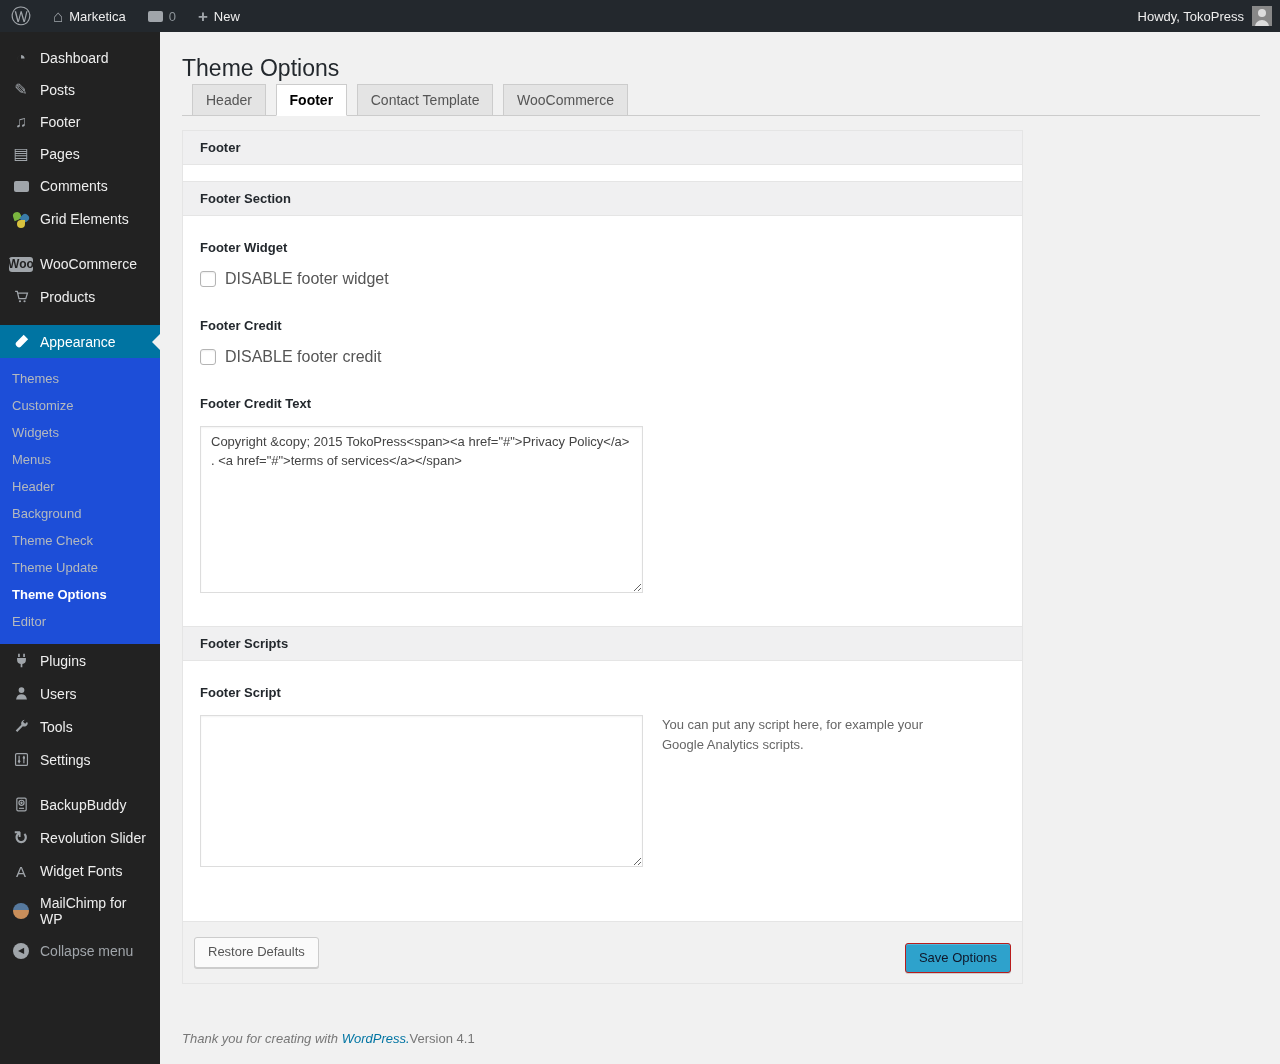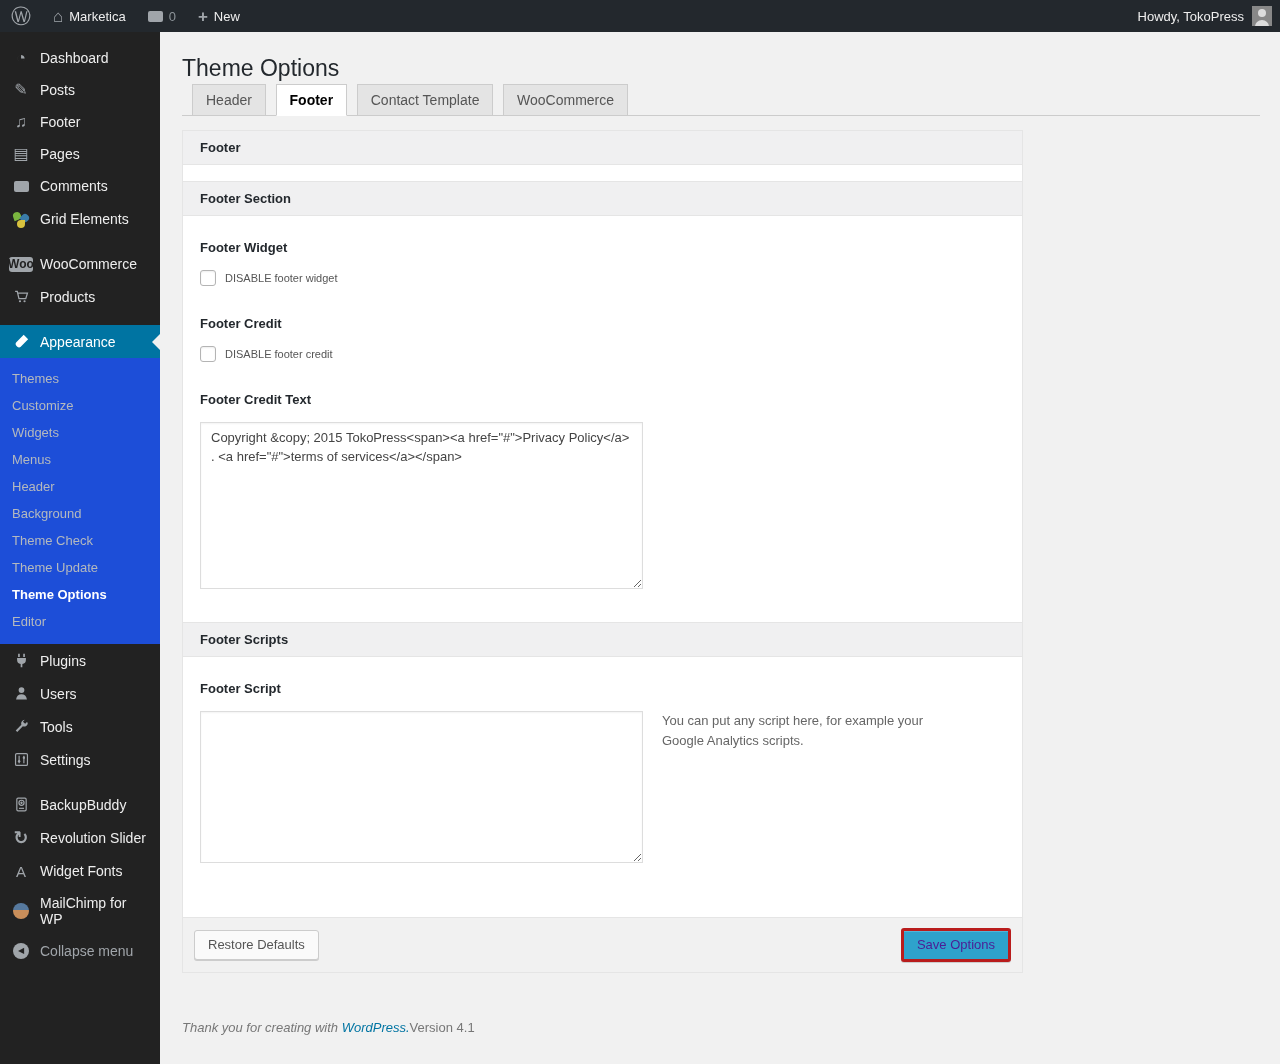--- a/index.html
+++ b/index.html
@@ -60,35 +60,35 @@
   .tab.active { background: #fff; color: #000; font-weight: bold; border-bottom-color: #fff; }
 
   .panel { width: 841px; margin-top: 14px; }
   .bar { background: #f0f0f1; border: 1px solid #e5e5e5; padding: 9px 17px; font-size: 13px; font-weight: 600; color: #23282d; margin-top: -1px; }
   .bar:first-child { margin-top: 0; }
   .spacer { height: 17px; background: #fff; border: 1px solid #e5e5e5; border-top: none; }
   .pbody { background: #fff; border: 1px solid #e5e5e5; border-top: none; padding: 24px 17px 30px; }
   .field-label { font-weight: 700; font-size: 13px; color: #23282d; margin-bottom: 15px; }
   .chk-row { display: flex; align-items: center; gap: 9px; margin-bottom: 30px; cursor: pointer; }
   .chk { width: 16px; height: 16px; border: 1px solid #b4b4b4; border-radius: 3px; background: #fff; box-shadow: inset 0 1px 2px rgba(0,0,0,.07); flex: none; }
-  .chk-lbl { color: #555; font-size: 11px; }
+  .chk-lbl { color: #555; font-size: 16px; }
   textarea.ta {
     width: 443px; border: 1px solid #ddd; background: #fff; padding: 6px 10px;
     font-family: "Liberation Sans", "DejaVu Sans", sans-serif; font-size: 13px; color: #444;
     line-height: 1.45; box-shadow: inset 0 1px 2px rgba(0,0,0,.05); resize: both;
   }
   .ta-credit { height: 167px; }
   .ta-script { height: 152px; }
   .script-row { display: flex; align-items: flex-start; gap: 19px; }
   .note { color: #666; font-size: 13px; line-height: 1.55; width: 300px; padding-top: 0; }
   .pbody.scripts { padding-bottom: 54px; }
   .actions { background: #f1f1f1; border: 1px solid #e5e5e5; border-top: none; padding: 10px 11px; display: flex; justify-content: space-between; align-items: center; }
   .btn { font-size: 13px; border-radius: 3px; padding: 5px 13px; cursor: pointer; line-height: 1.4; }
   .btn-secondary { background: #fafafa; border: 1px solid #ccc; color: #555; box-shadow: 0 1px 0 #ccc; }
-  .btn-primary { background: #2ea2cc; border: 3px solid #b91c1c; color: #4c1d95; box-shadow: inset 0 1px 0 rgba(120,200,230,.5), 0 1px 0 rgba(0,0,0,.15); }
+  .btn-primary { background: #2ea2cc; border: 1px solid #b91c1c; color: #0f172a; box-shadow: inset 0 1px 0 rgba(120,200,230,.5), 0 1px 0 rgba(0,0,0,.15); margin-top: 11px; }
 
   .pagefooter { display: flex; align-items: center; margin-top: 47px; padding-bottom: 14px; }
   .thanks { font-style: italic; color: #777; }
   .thanks a { color: #0074a2; text-decoration: none; cursor: pointer; }
   .version { color: #777; }
 </style>
 </head>
 <body>
 
 <div class="adminbar">

